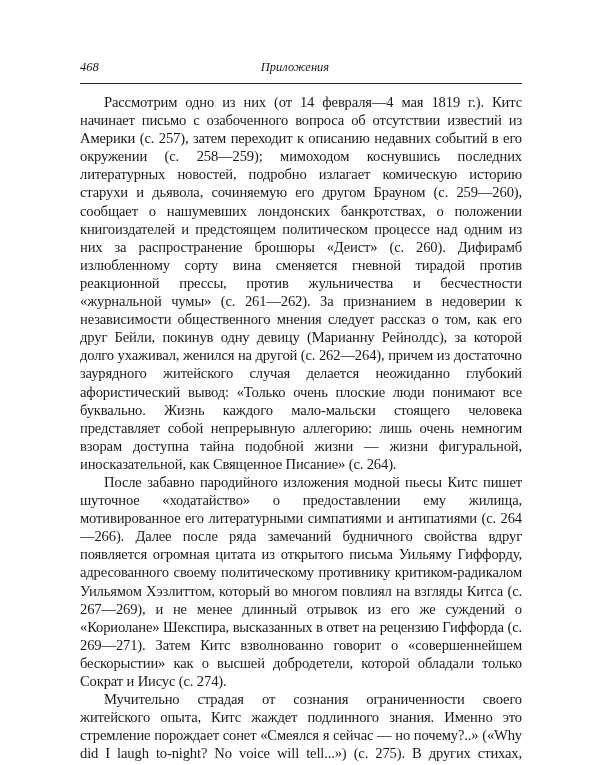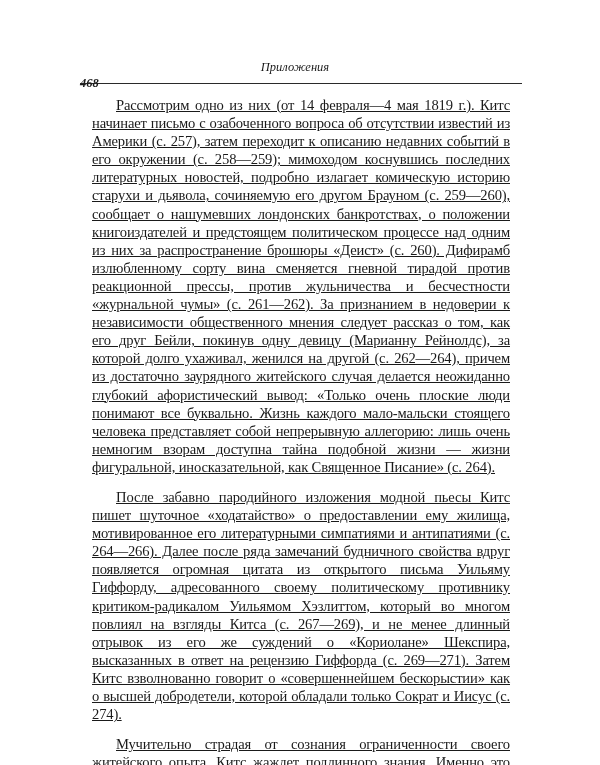--- a/index.html
+++ b/index.html
@@ -1,23 +1,23 @@
 <!DOCTYPE html>
 <html><head>
 <meta charset="utf-8">
 <style>
   html, body { margin: 0; padding: 0; background: #ffffff; }
   body { width: 600px; height: 765px; position: relative; overflow: hidden; color: #1a1a1a; }
   .page { position: absolute; left: 80px; top: 56px; width: 442px; font-family: "Liberation Serif", "DejaVu Serif", serif; }
   .running-head { position: relative; height: 22px; font-style: italic; font-size: 12.5px; }
-  .page-number { position: absolute; left: 0; top: 20px; font-weight: bold; }
+  .page-number { position: absolute; left: 0; top: 4px; }
   .section-title { position: absolute; left: 0; right: 12px; top: 4px; text-align: center; }
   .rule { height: 0; border-top: 1.6px solid #2a2a2a; margin-top: 5px; }
   .body-text { margin-top: 9px; font-size: 14.6px; line-height: 18.1px; text-align: justify; letter-spacing: -0.15px; }
-  .para { margin: 12px; text-indent: 24px; text-decoration: underline; }
+  .para { margin: 0; text-indent: 24px; }
 </style>
 </head>
 <body>
 
 <div class="page">
   <div class="running-head">
     <span class="page-number">468</span>
     <span class="section-title">Приложения</span>
   </div>
   <div class="rule"></div>

